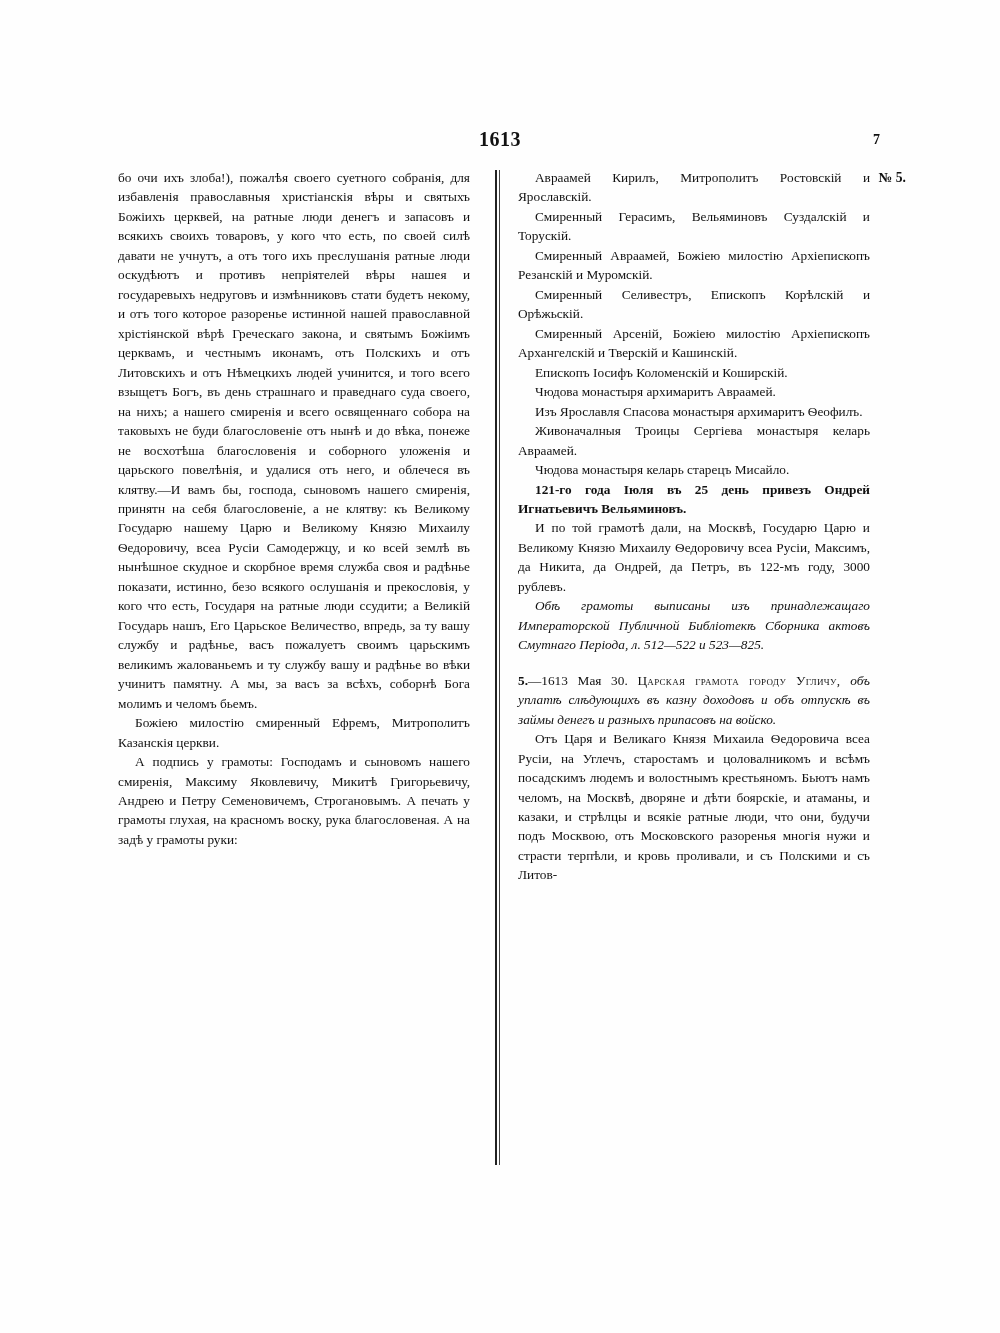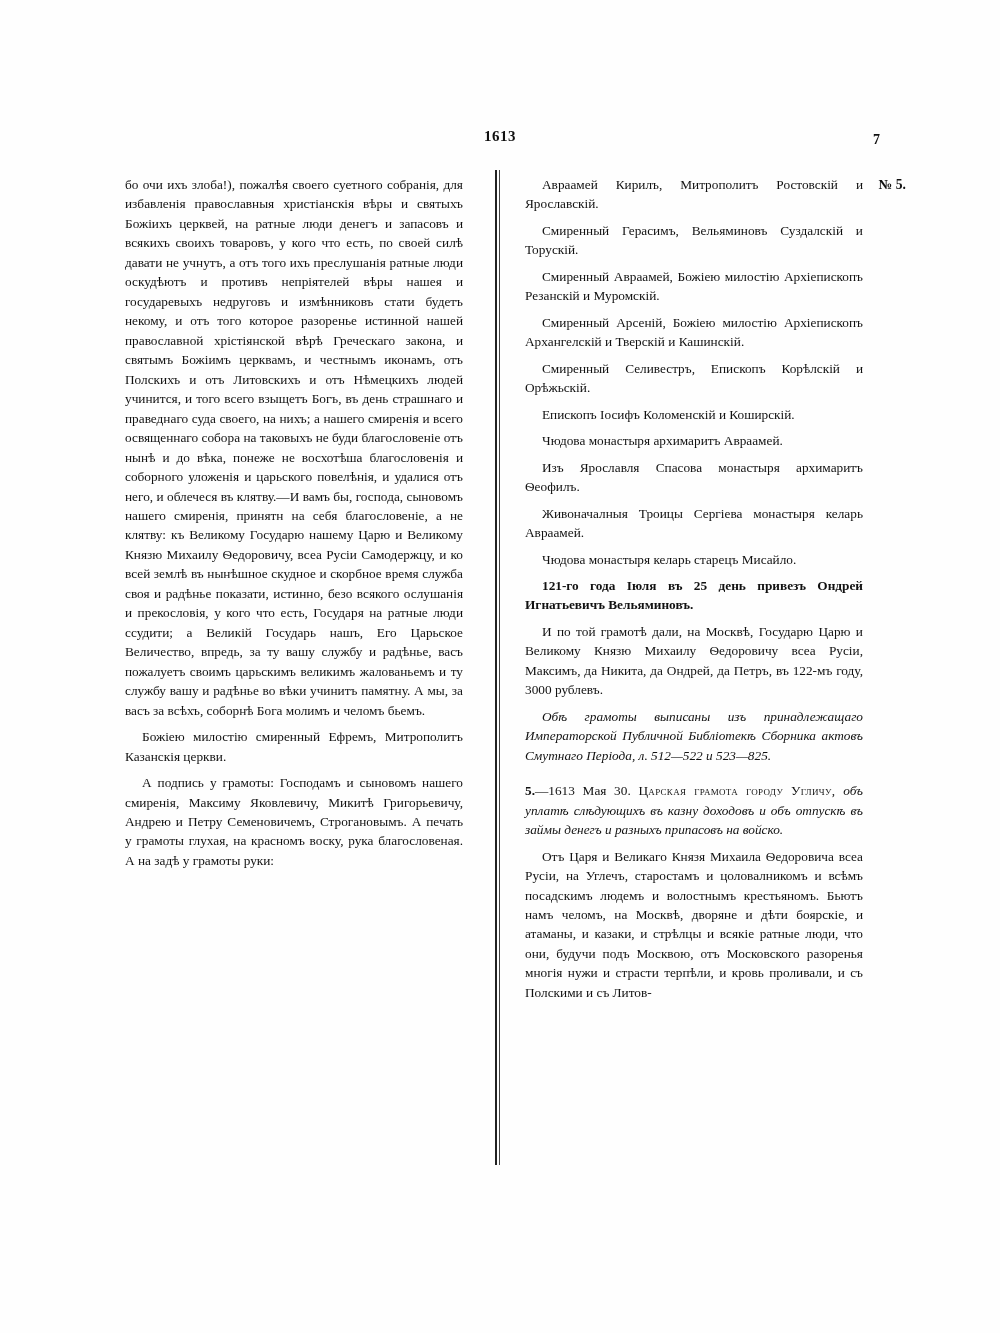--- a/index.html
+++ b/index.html
@@ -28,21 +28,21 @@
     left: 120px;
     top: 128px;
     width: 760px;
     height: 26px;
   }
   .header-center {
     position: absolute;
     left: 0;
     right: 0;
     text-align: center;
-    font-size: 15px;
+    font-size: 20px;
     font-weight: bold;
     letter-spacing: 0.5px;
   }
   .header-right {
     position: absolute;
     right: 0;
     top: 4px;
     font-size: 14px;
     font-weight: bold;
   }
@@ -73,21 +73,21 @@
     width: 2px;
     height: 995px;
     background: #222;
   }
   .divider.d2 {
     left: 381px;
     width: 1px;
     background: #444;
   }
   p {
-    margin: 7px;
+    margin: 0;
     text-indent: 0;
   }
   p.ind {
     text-indent: 17px;
   }
   p.noind {
     text-indent: 0;
   }
   .marker {
     position: absolute;
@@ -129,22 +129,22 @@
       <p class="ind">А подпись у грамоты: Господамъ и сыновомъ нашего смиренія, Максиму Яковлевичу, Микитѣ Григорьевичу, Андрею и Петру Семеновичемъ, Строгановымъ. А печать у грамоты глухая, на красномъ воску, рука благословеная. А на задѣ у грамоты руки:</p>
     </div>
 
     <div class="col col-right">
       <div class="rel">
         <span class="marker">№ 5.</span>
         <p class="ind">Авраамей Кирилъ, Митрополитъ Ростовскій и Ярославскій.</p>
       </div>
       <p class="ind">Смиренный Герасимъ, Вельяминовъ Суздалскій и Торускій.</p>
       <p class="ind">Смиренный Авраамей, Божіею милостію Архіепископъ Резанскій и Муромскій.</p>
+      <p class="ind">Смиренный Селивестръ, Епископъ Корѣлскій и Орѣжьскій.</p>
       <p class="ind">Смиренный Арсеній, Божіею милостію Архіепископъ Архангелскій и Тверскій и Кашинскій.</p>
-      <p class="ind">Смиренный Селивестръ, Епископъ Корѣлскій и Орѣжьскій.</p>
       <p class="ind">Епископъ Іосифъ Коломенскій и Коширскій.</p>
       <p class="ind">Чюдова монастыря архимаритъ Авраамей.</p>
       <p class="ind">Изъ Ярославля Спасова монастыря архимаритъ Ѳеофилъ.</p>
       <p class="ind">Живоначалныя Троицы Сергіева монастыря келарь Авраамей.</p>
       <p class="ind">Чюдова монастыря келарь старецъ Мисайло.</p>
       <p class="ind bold">121-го года Іюля въ 25 день привезъ Ондрей Игнатьевичъ Вельяминовъ.</p>
       <p class="ind">И по той грамотѣ дали, на Москвѣ, Государю Царю и Великому Князю Михаилу Ѳедоровичу всеа Русіи, Максимъ, да Никита, да Ондрей, да Петръ, въ 122-мъ году, 3000 рублевъ.</p>
       <p class="ind ital">Обѣ грамоты выписаны изъ принадлежащаго Императорской Публичной Библіотекѣ Сборника актовъ Смутнаго Періода, л. 512—522 и 523—825.</p>
 
       <p class="noind section-5"><span class="bold">5.</span><span>—1613 Мая 30. </span><span class="smallcaps">Царская грамота городу Угличу, </span><span class="ital">объ уплатѣ слѣдующихъ въ казну доходовъ и объ отпускѣ въ займы денегъ и разныхъ припасовъ на войско.</span></p>

